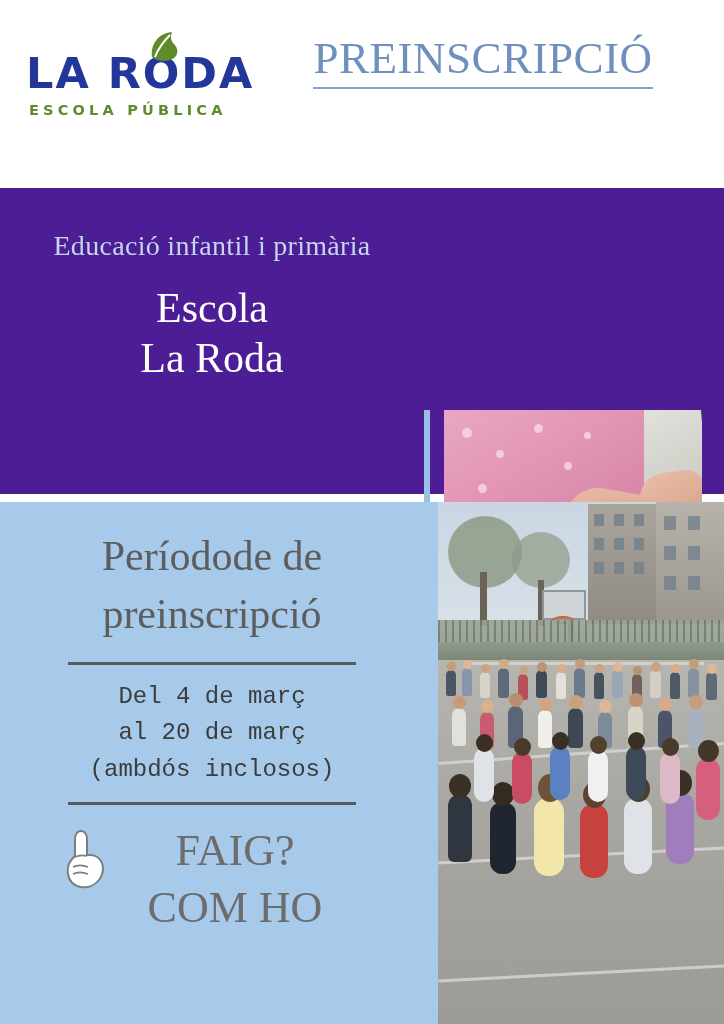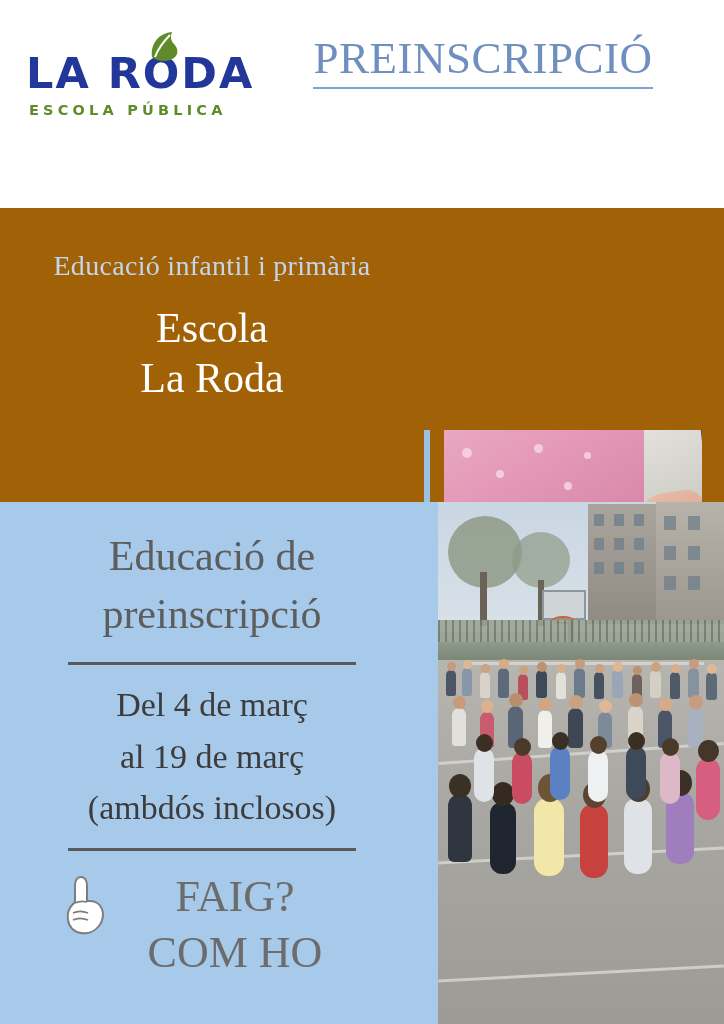--- a/index.html
+++ b/index.html
@@ -77,24 +77,24 @@
     font-family: "Liberation Serif", serif;
     font-size: 38px;
     color: #6f8fbe;
     margin-top: 16px;
     letter-spacing: 0.5px;
   }
 
   
   .band-gray {
     position: absolute;
-    left: 0; top: 208px;
+    left: 0; top: 188px;
     width: 724px;
     height: 306px;
-    background: #a16207;
+    background: #4c1d95;
   }
   .band-gray .left {
     position: absolute;
     left: 0; top: 0;
     width: 424px;
     height: 306px;
     text-align: center;
   }
   .school-level {
     font-family: "Liberation Serif", serif;
@@ -245,22 +245,22 @@
     margin-top: 26px;
     padding: 0 26px;
   }
   .rule {
     width: 288px;
     height: 3px;
     background: #5a5a5a;
     margin: 18px auto 0 auto;
   }
   .dates {
-    font-family: Liberation Serif, serif;
-    font-size: 34px;
+    font-family: Liberation Mono, monospace;
+    font-size: 24px;
     color: #3c3c3c;
     line-height: 1.52;
     margin-top: 14px;
   }
   .rule2 {
     width: 288px;
     height: 3px;
     background: #5a5a5a;
     margin: 14px auto 0 auto;
   }
@@ -402,29 +402,29 @@
     <div class="p1-tray"></div>
     <div class="p1-orange1"></div>
     <div class="p1-orange2"></div>
     <div class="p1-duck"></div>
   </div>
 </div>
 
 <div class="band-blue">
   <div class="blue-left">
     <div class="period-title">
-      <div>Educació de</div>
+      <div>Períodode de</div>
       <div>preinscripció</div>
     </div>
 
     <div class="rule"></div>
 
     <div class="dates">
       <div>Del 4 de març</div>
-      <div>al 19 de març</div>
+      <div>al 20 de març</div>
       <div>(ambdós inclosos)</div>
     </div>
 
     <div class="rule2"></div>
 
     <div class="cta">
       <svg class="hand-icon" viewBox="0 0 46 62">
         <path d="M19 4 C23 4 25 8 25 13 L25 28 L28 28 C33 28 38 31 40 36 C42 41 41 48 37 53 C33 58 26 61 19 60 C12 59 7 54 6 47 C5 41 7 35 11 31 L13 29 L13 13 C13 8 15 4 19 4 Z" fill="#ffffff" stroke="#7d7d7d" stroke-width="2"></path>
         <path d="M13 30 C17 28 21 28 25 29" stroke="#7d7d7d" stroke-width="1.6" fill="none"></path>
         <path d="M11 40 C15 38 21 38 26 40" stroke="#7d7d7d" stroke-width="1.6" fill="none"></path>

